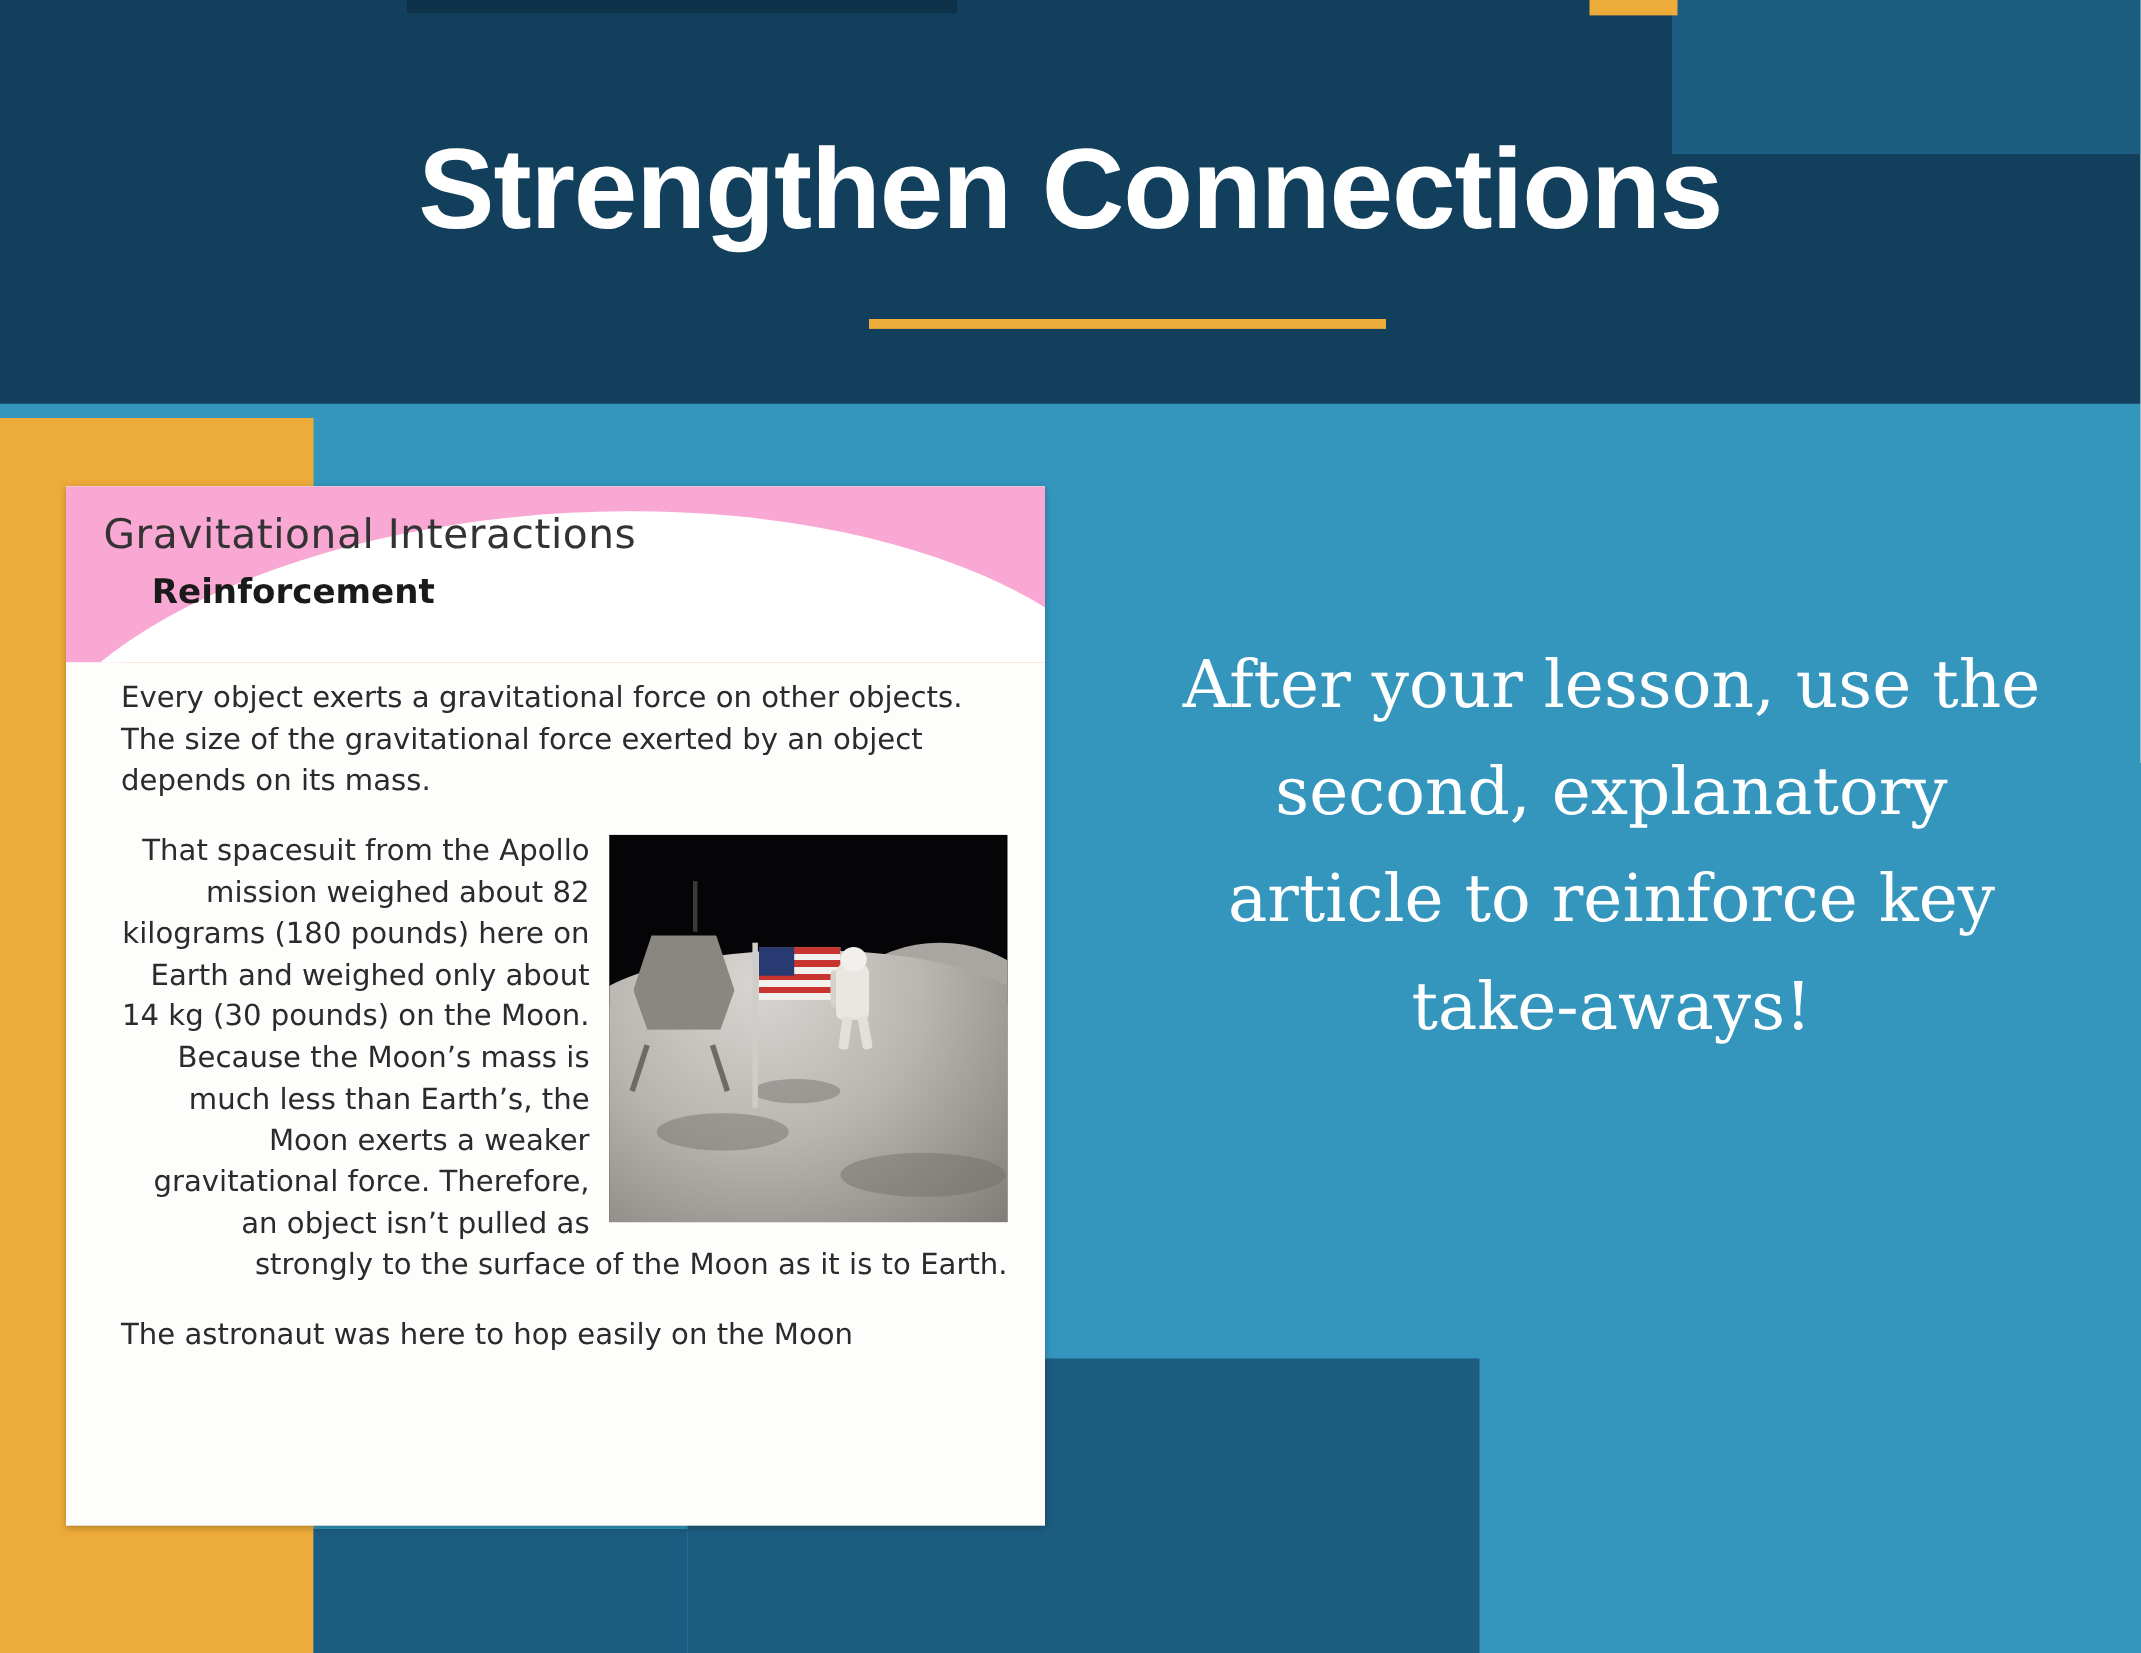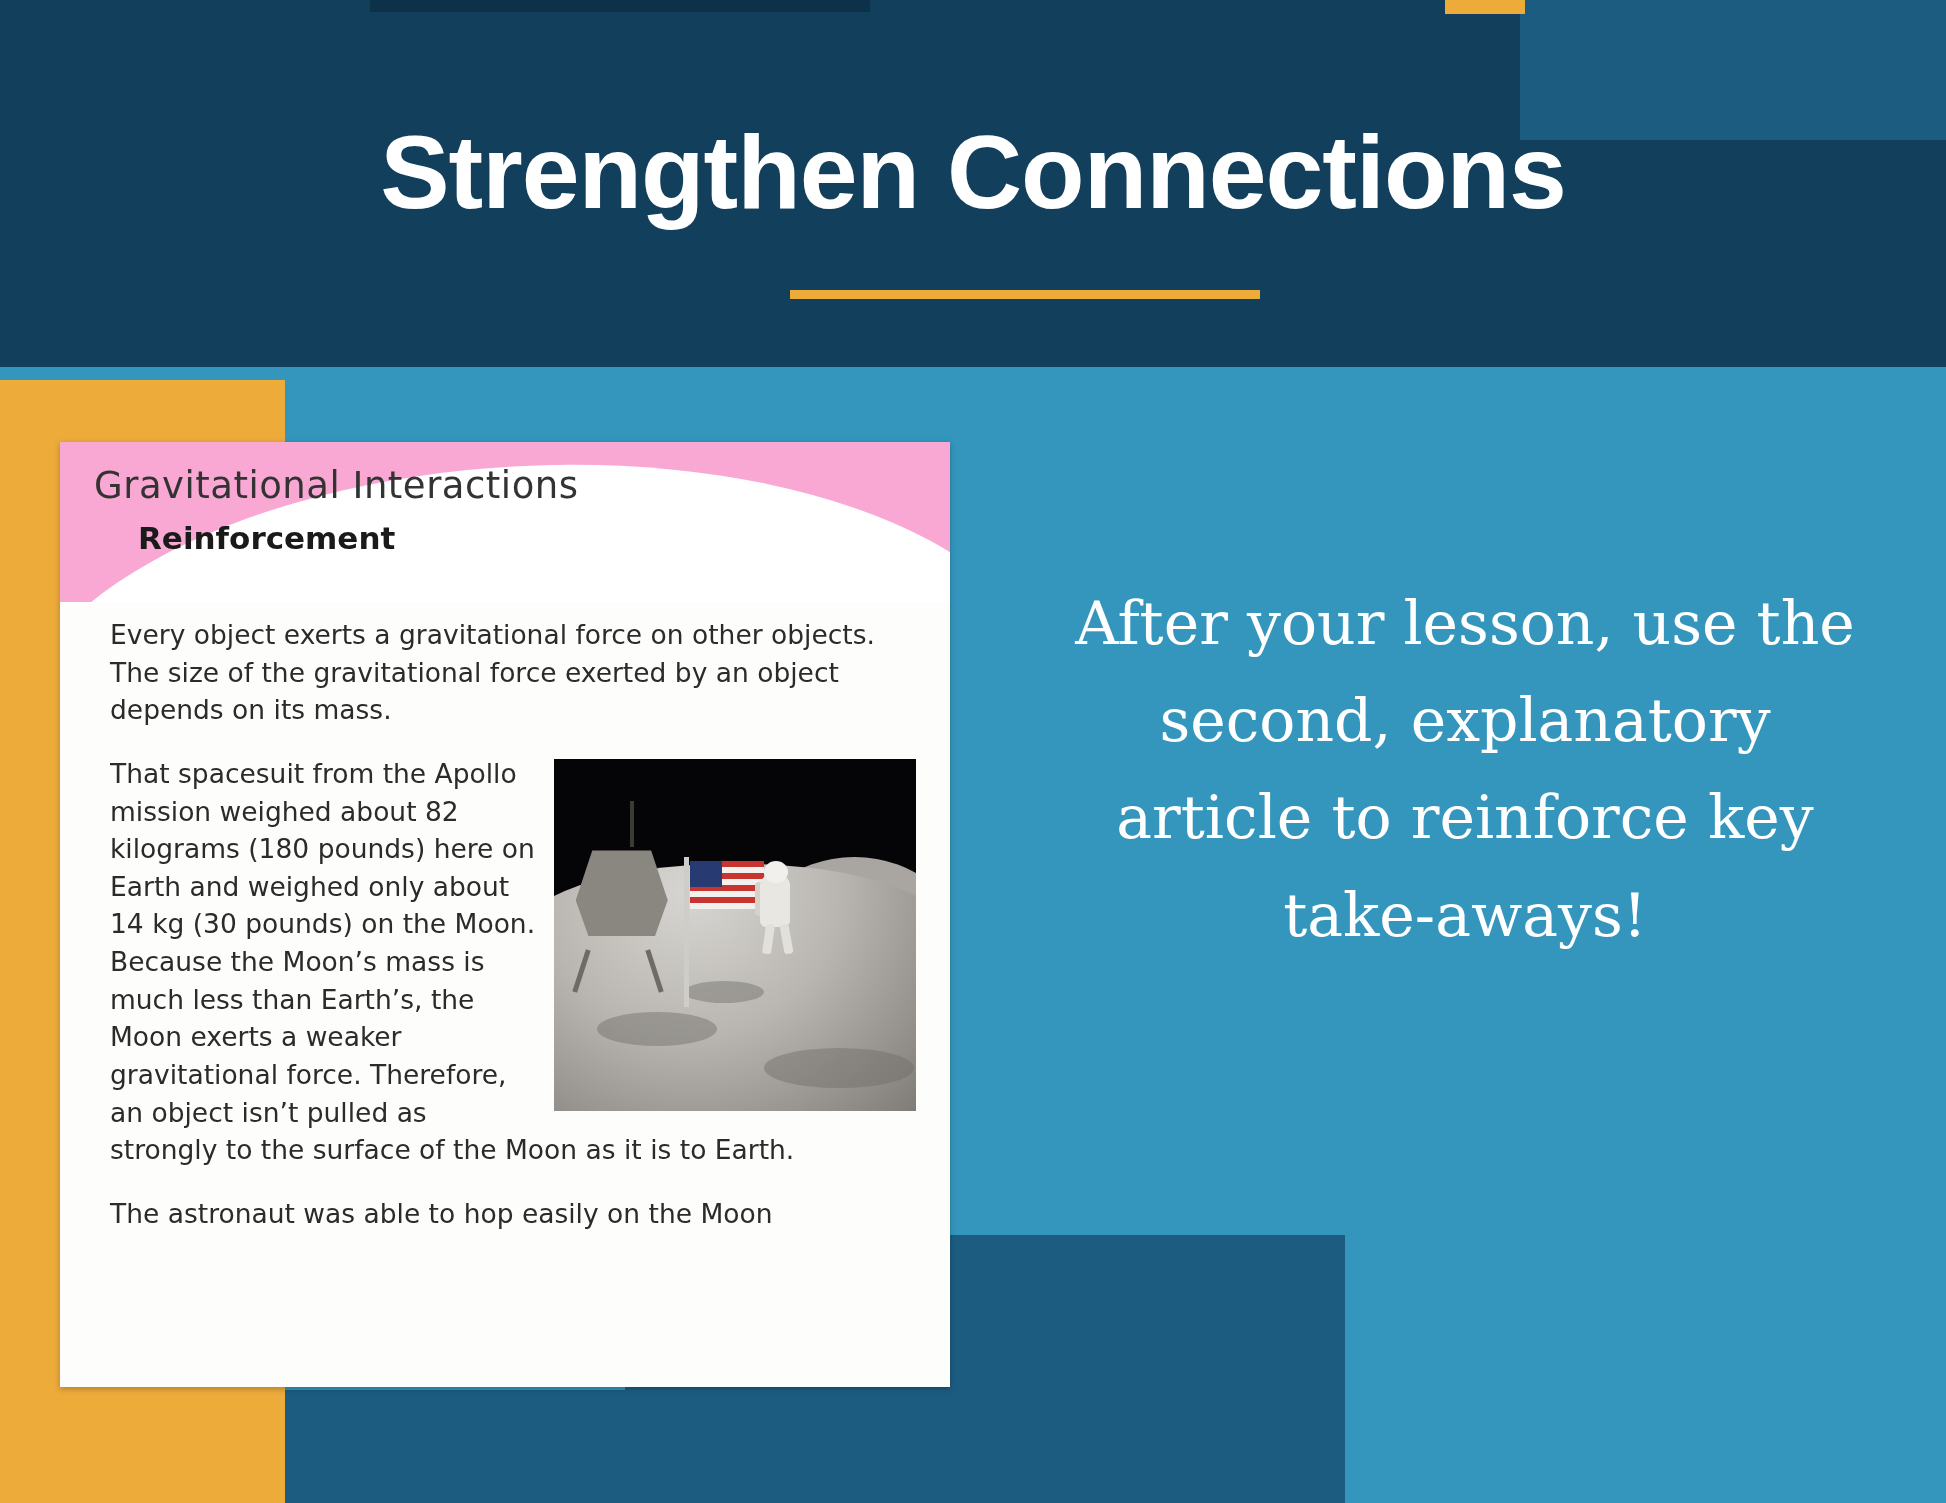--- a/index.html
+++ b/index.html
@@ -169,20 +169,21 @@
     font-family: "DejaVu Sans", sans-serif;
   }
   .ws-p {
     font-size: 26.5px;
     line-height: 1.42;
     margin: 0 0 26px 0;
   }
   .ws-wrap-zone {
     position: relative;
     overflow: hidden;
+    text-align: right;
   }
   .ws-photo {
     float: right;
     width: 362px;
     height: 352px;
     margin: 4px 0 10px 18px;
     position: relative;
     overflow: hidden;
     background: #0a0a0a;
   }
@@ -334,19 +335,19 @@
             <div class="flag-canton"></div>
           </div>
           <div class="astronaut-pack"></div>
           <div class="astronaut-body"></div>
           <div class="astronaut-head"></div>
           <div class="astronaut-leg" style="left:58%; top:47%; transform:rotate(8deg);"></div>
           <div class="astronaut-leg" style="left:63%; top:47%; transform:rotate(-10deg);"></div>
         </div>
         <p class="ws-p">That spacesuit from the Apollo mission weighed about 82 kilograms (180 pounds) here on Earth and weighed only about 14 kg (30 pounds) on the Moon. Because the Moon’s mass is much less than Earth’s, the Moon exerts a weaker gravitational force. Therefore, an object isn’t pulled as strongly to the surface of the Moon as it is to Earth.</p>
       </div>
-      <p class="ws-p">The astronaut was able to hop easily on the Moon</p>
+      <p class="ws-p">The astronaut was here to hop easily on the Moon</p>
     </div>
   </div>
 
   <div class="right-text">After your lesson, use the second, explanatory article to reinforce key take-aways!</div>
 
 </div>
 
 </body></html>

